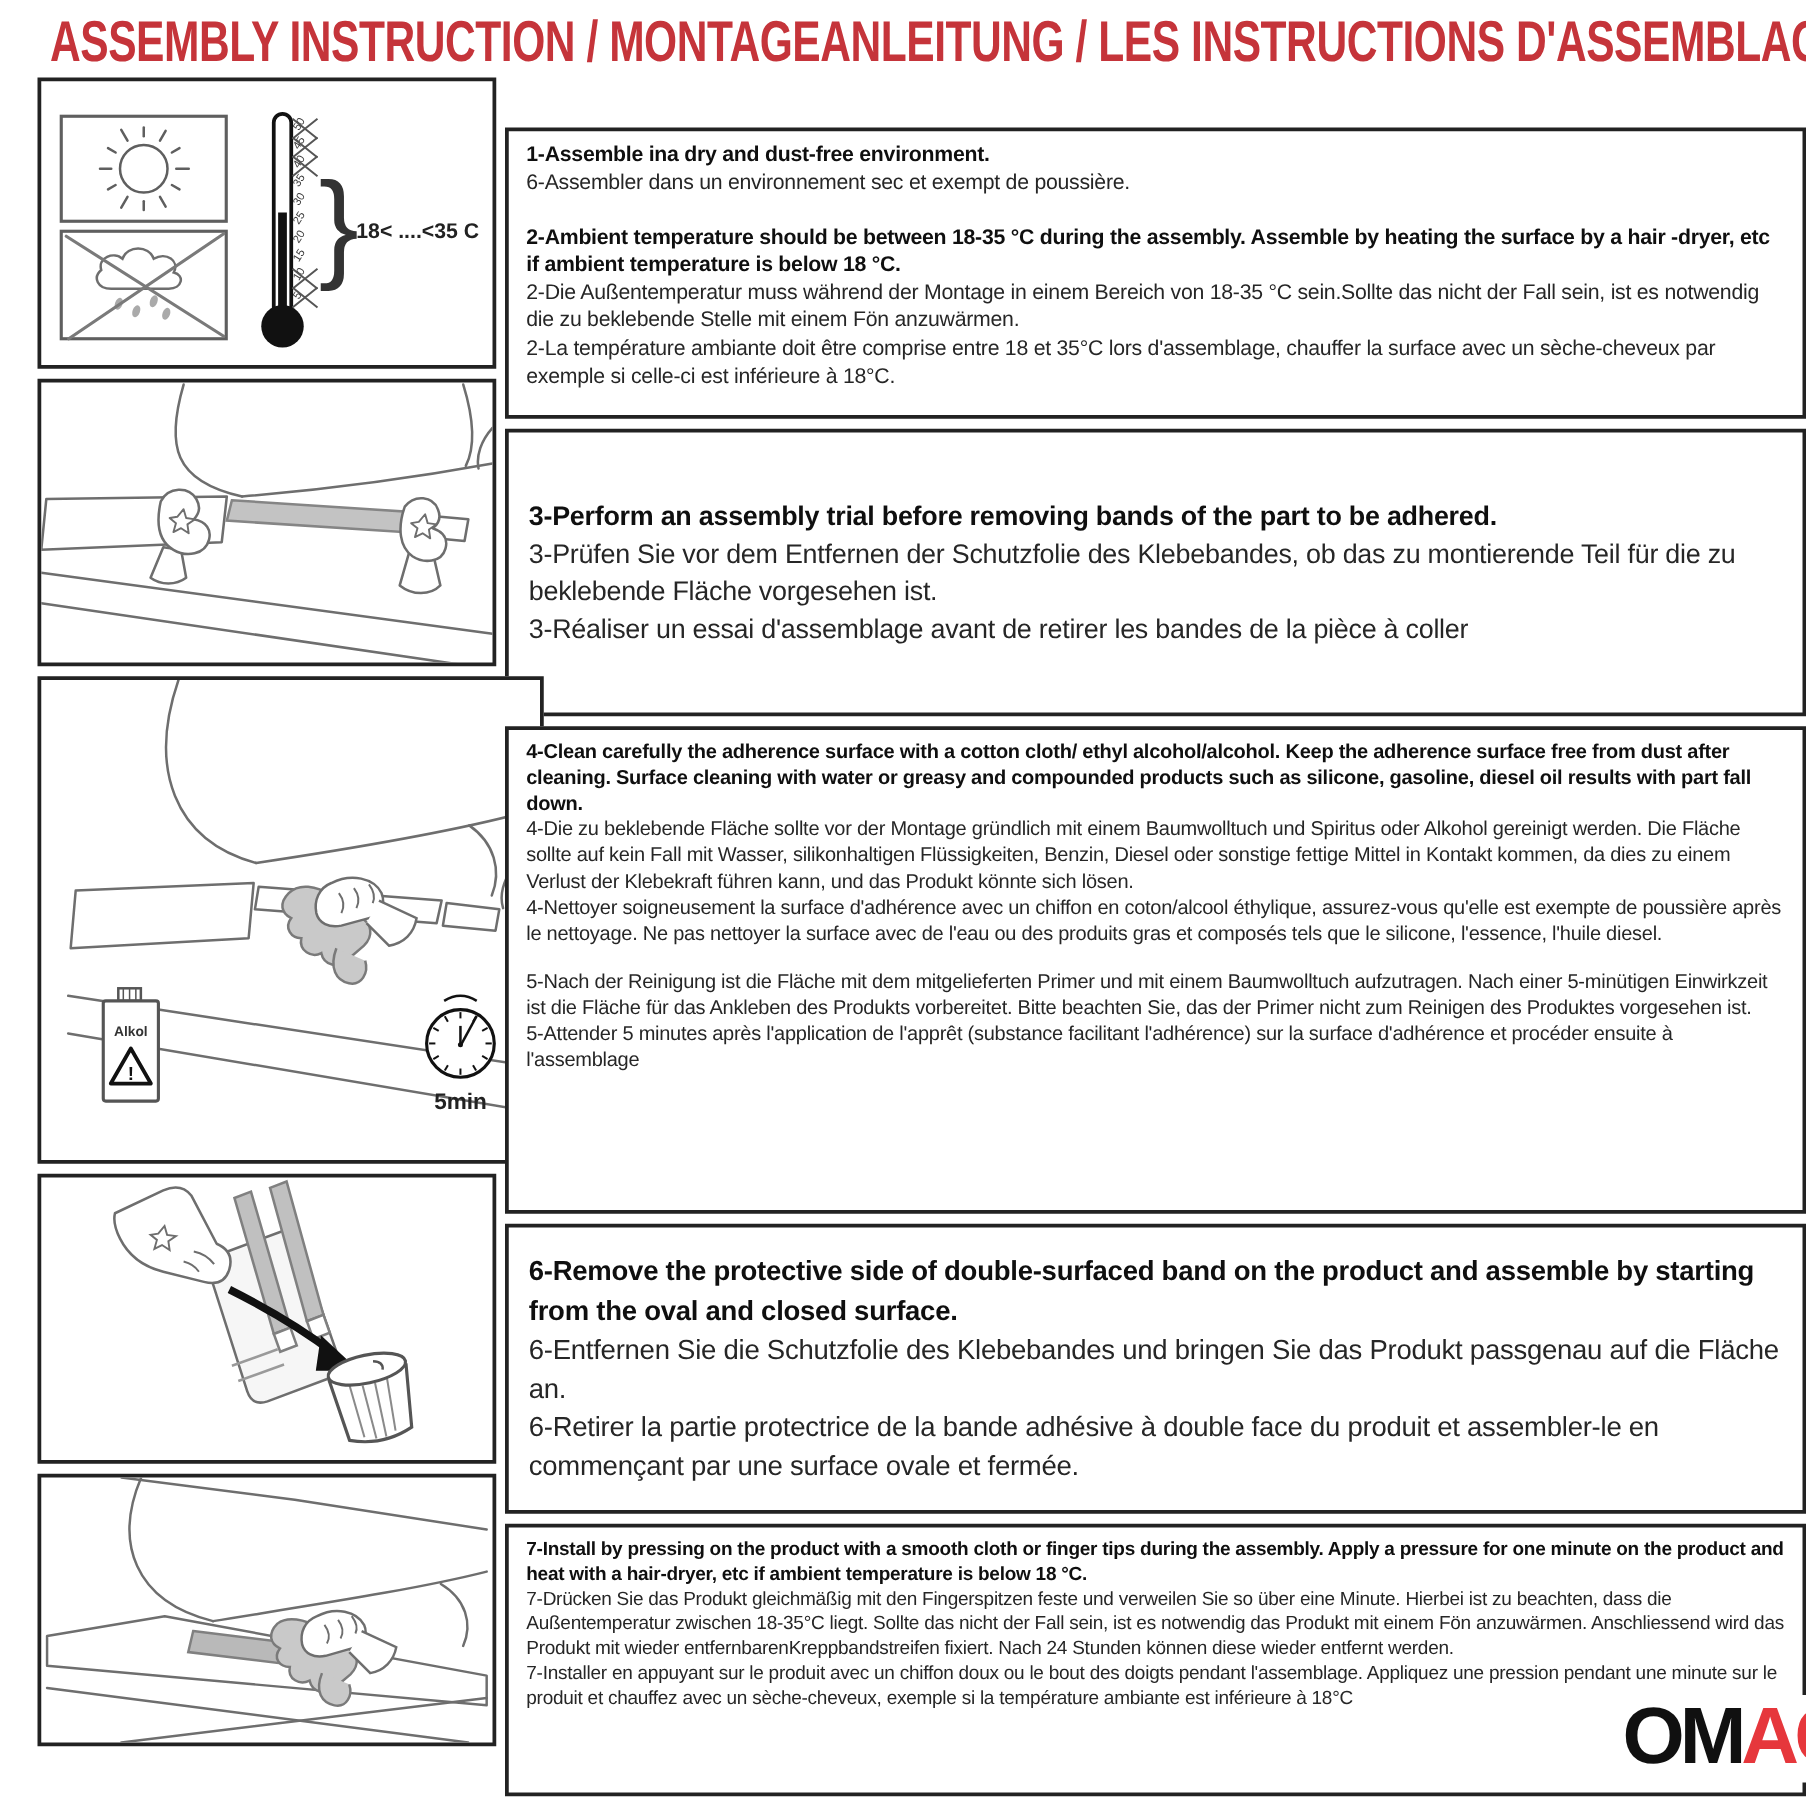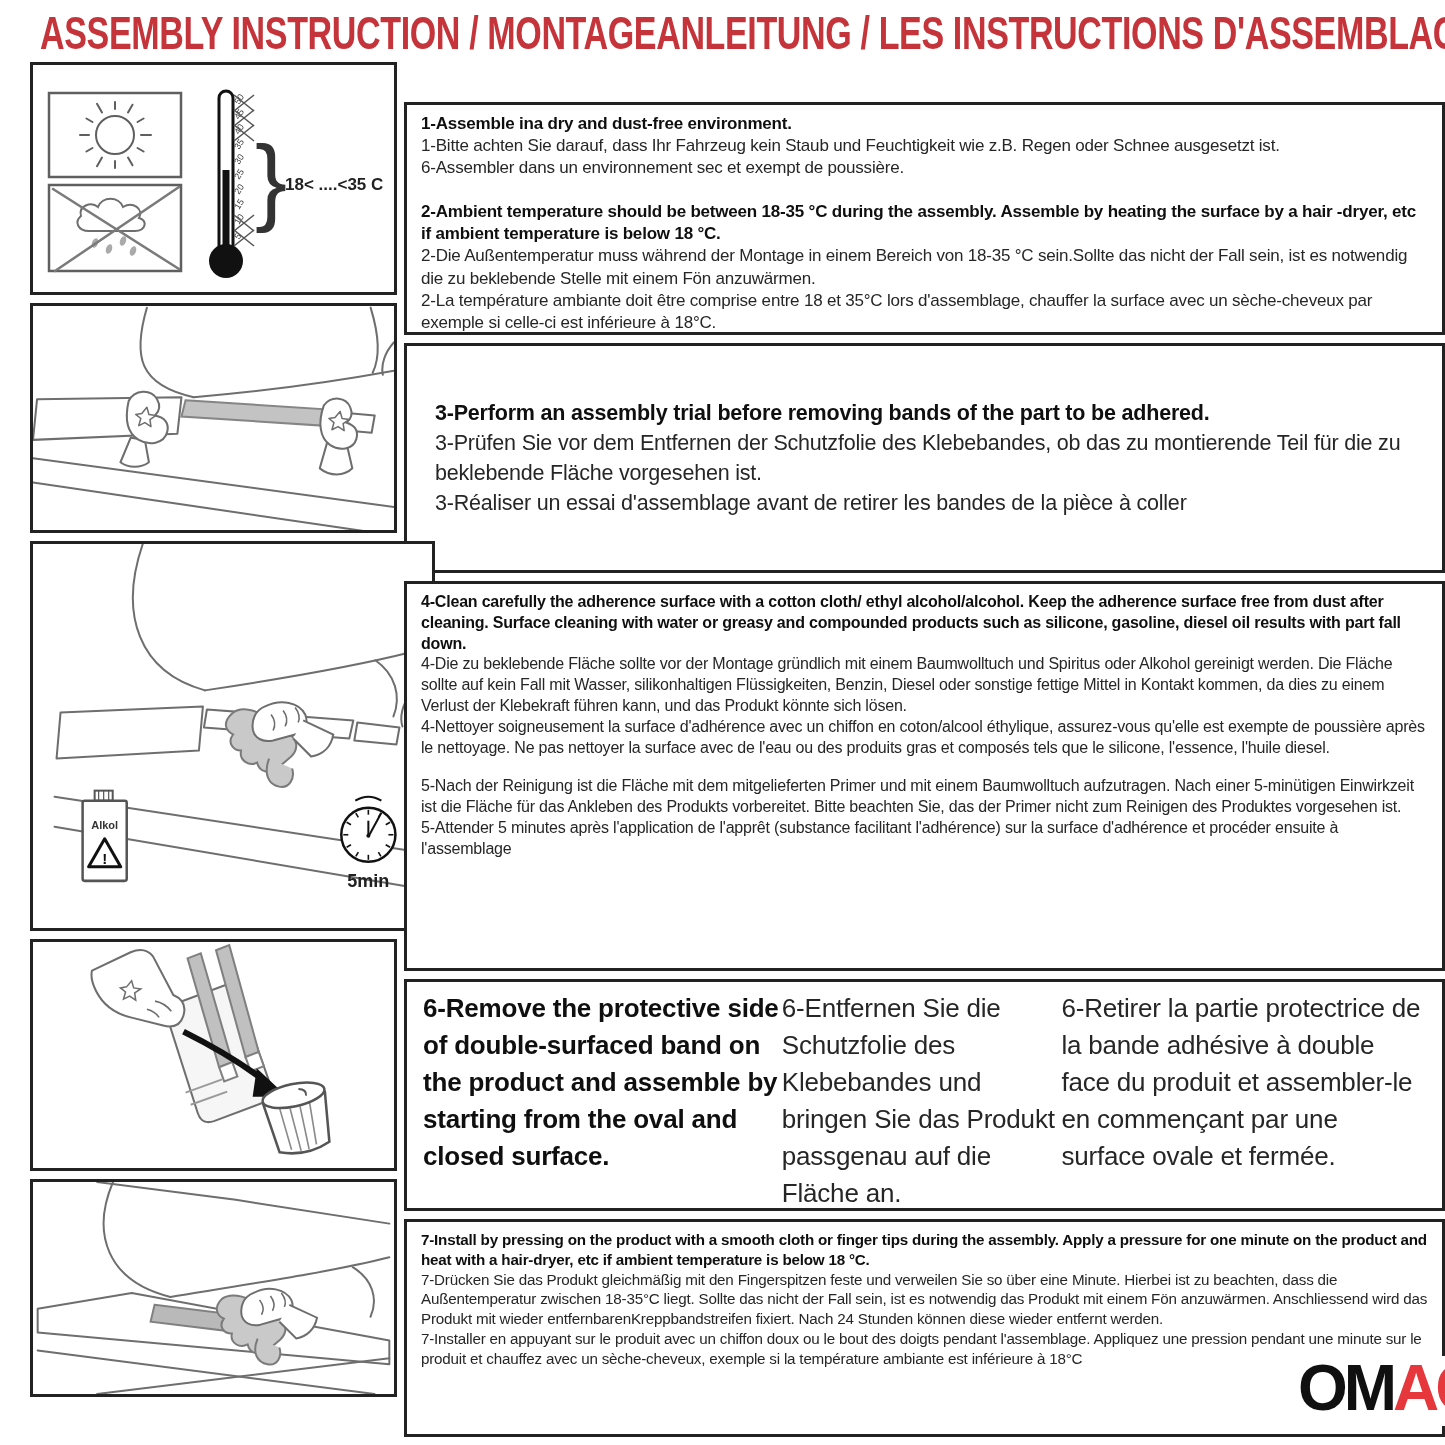--- a/index.html
+++ b/index.html
@@ -10,24 +10,24 @@
          transform:scaleX(0.74);transform-origin:left top;}
   .box{position:absolute;border:3px solid #222;background:#fff;box-sizing:border-box;}
   .illu{padding:0;}
   .illu svg{width:100%;height:100%;display:block;}
   .txt{padding:8px 14px;box-sizing:border-box;margin-top:40px;}
   .txt p{margin:0;letter-spacing:-0.2px;}
   .txt .en{font-weight:bold;color:#0f0f0f;}
   .txt .tr{font-weight:normal;color:#262626;}
   .gap{height:22px;}
   .r1{font-size:17px;line-height:1.30;}
-  .r2{font-size:21.5px;line-height:1.40;display:flex;flex-direction:column;justify-content:center;padding:8px 28px;}
+  .r2{font-size:21.5px;line-height:1.40;display:flex;flex-direction:column;justify-content:center;padding:8px 16px;}
   .r3{font-size:16px;line-height:1.30;}
   .r3 .gap{height:18px;}
-  .r4{font-size:26px;line-height:1.42;display:flex;flex-direction:row;justify-content:center;padding:8px 16px;}
+  .r4{font-size:22px;line-height:1.42;display:flex;flex-direction:column;justify-content:center;padding:8px 16px;}
   .r5{font-size:15.2px;line-height:1.30;}
   
   .p-r1L{left:30px;top:62px;width:367px;height:233px;}
   .p-r1R{left:404px;top:62px;width:1041px;height:233px;}
   .p-r2L{left:30px;top:303px;width:367px;height:230px;}
   .p-r2R{left:404px;top:303px;width:1041px;height:230px;}
   .p-r3L{left:30px;top:541px;width:405px;height:390px;}
   .p-r3R{left:404px;top:541px;width:1041px;height:390px;}
   .p-r4L{left:30px;top:939px;width:367px;height:232px;}
   .p-r4R{left:404px;top:939px;width:1041px;height:232px;}
@@ -106,21 +106,20 @@
           <path d="M201,150 L221,166 M221,150 L201,166"></path>
           <path d="M201,165 L221,181 M221,165 L201,181"></path>
         </g>
         <text x="222" y="148" font-size="96" fill="#333">}</text>
         <text x="252" y="125" font-size="17" font-weight="600" fill="#222">18&lt; ....&lt;35 C</text>
       </g>
     </svg>
   </div>
   <div class="box txt r1 p-r1R">
     <p class="en">1-Assemble ina dry and dust-free environment.</p>
-    <p class="tr">1-Bitte achten Sie darauf, dass Ihr Fahrzeug kein Staub und Feuchtigkeit wie z.B. Regen oder Schnee ausgesetzt ist.</p>
     <p class="tr">6-Assembler dans un environnement sec et exempt de poussière.</p>
     <div class="gap"></div>
     <p class="en">2-Ambient temperature should be between 18-35 °C  during the assembly. Assemble by heating the surface by a hair -dryer, etc if ambient temperature is below 18 °C.</p>
     <p class="tr">2-Die Außentemperatur muss während der Montage in einem Bereich von 18-35 °C  sein.Sollte das nicht der Fall sein, ist es notwendig die zu beklebende Stelle mit einem Fön anzuwärmen.</p>
     <p class="tr">2-La température ambiante doit être comprise entre 18 et 35°C lors d'assemblage, chauffer la surface avec un sèche-cheveux par exemple si celle-ci est inférieure à 18°C.</p>
   </div>
 
   <div class="box illu p-r2L">
     <svg viewBox="0 0 355 217">
       <g fill="none" stroke="#6e6e6e" stroke-width="2" stroke-linecap="round" stroke-linejoin="round">

